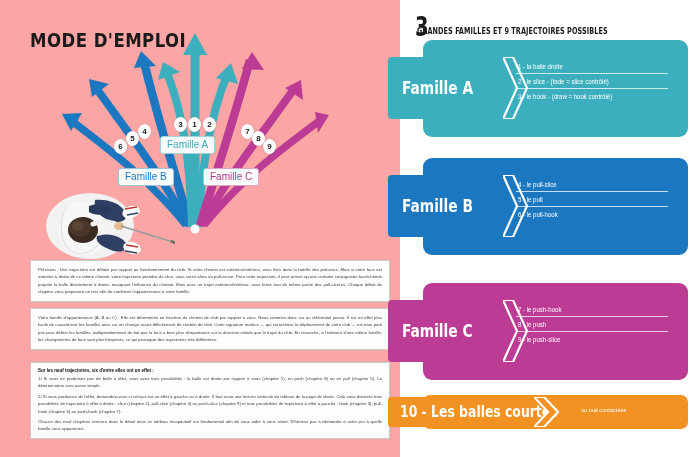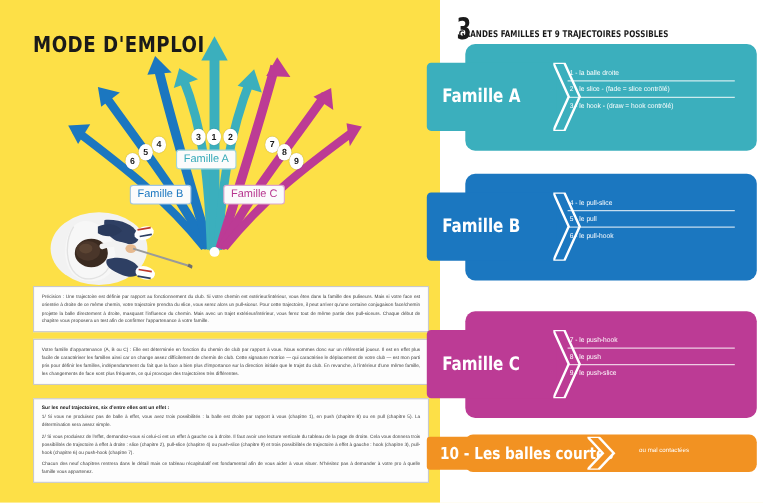--- a/index.html
+++ b/index.html
@@ -6,21 +6,21 @@
   html,body { width:700px; height:457px; overflow:hidden; }
   body {
     font-family:"Liberation Sans", sans-serif;
     background:#ffffff;
     position:relative;
   }
   .page { position:absolute; inset:0; background:#ffffff; }
 
   
   .left-panel { position:absolute; left:0; top:0; width:400px; height:457px;
-                background:#fde047; overflow:hidden; }
+                background:#fca5a5; overflow:hidden; }
 
   .title { position:absolute; left:30px; top:28px;
            font-family:"DejaVu Sans Condensed","Liberation Sans", sans-serif;
            font-weight:bold; font-size:20px; letter-spacing:.5px;
            color:#1a1a1a; transform:scaleX(.92); transform-origin:left center; }
 
   .diagram { position:absolute; left:0; top:0; width:400px; height:260px; }
 
   .fam-tag { position:absolute; background:#fbfbfb; border:1px solid #cfcfcf;
              border-radius:3px; padding:2px 6px 3px; font-size:10px;

